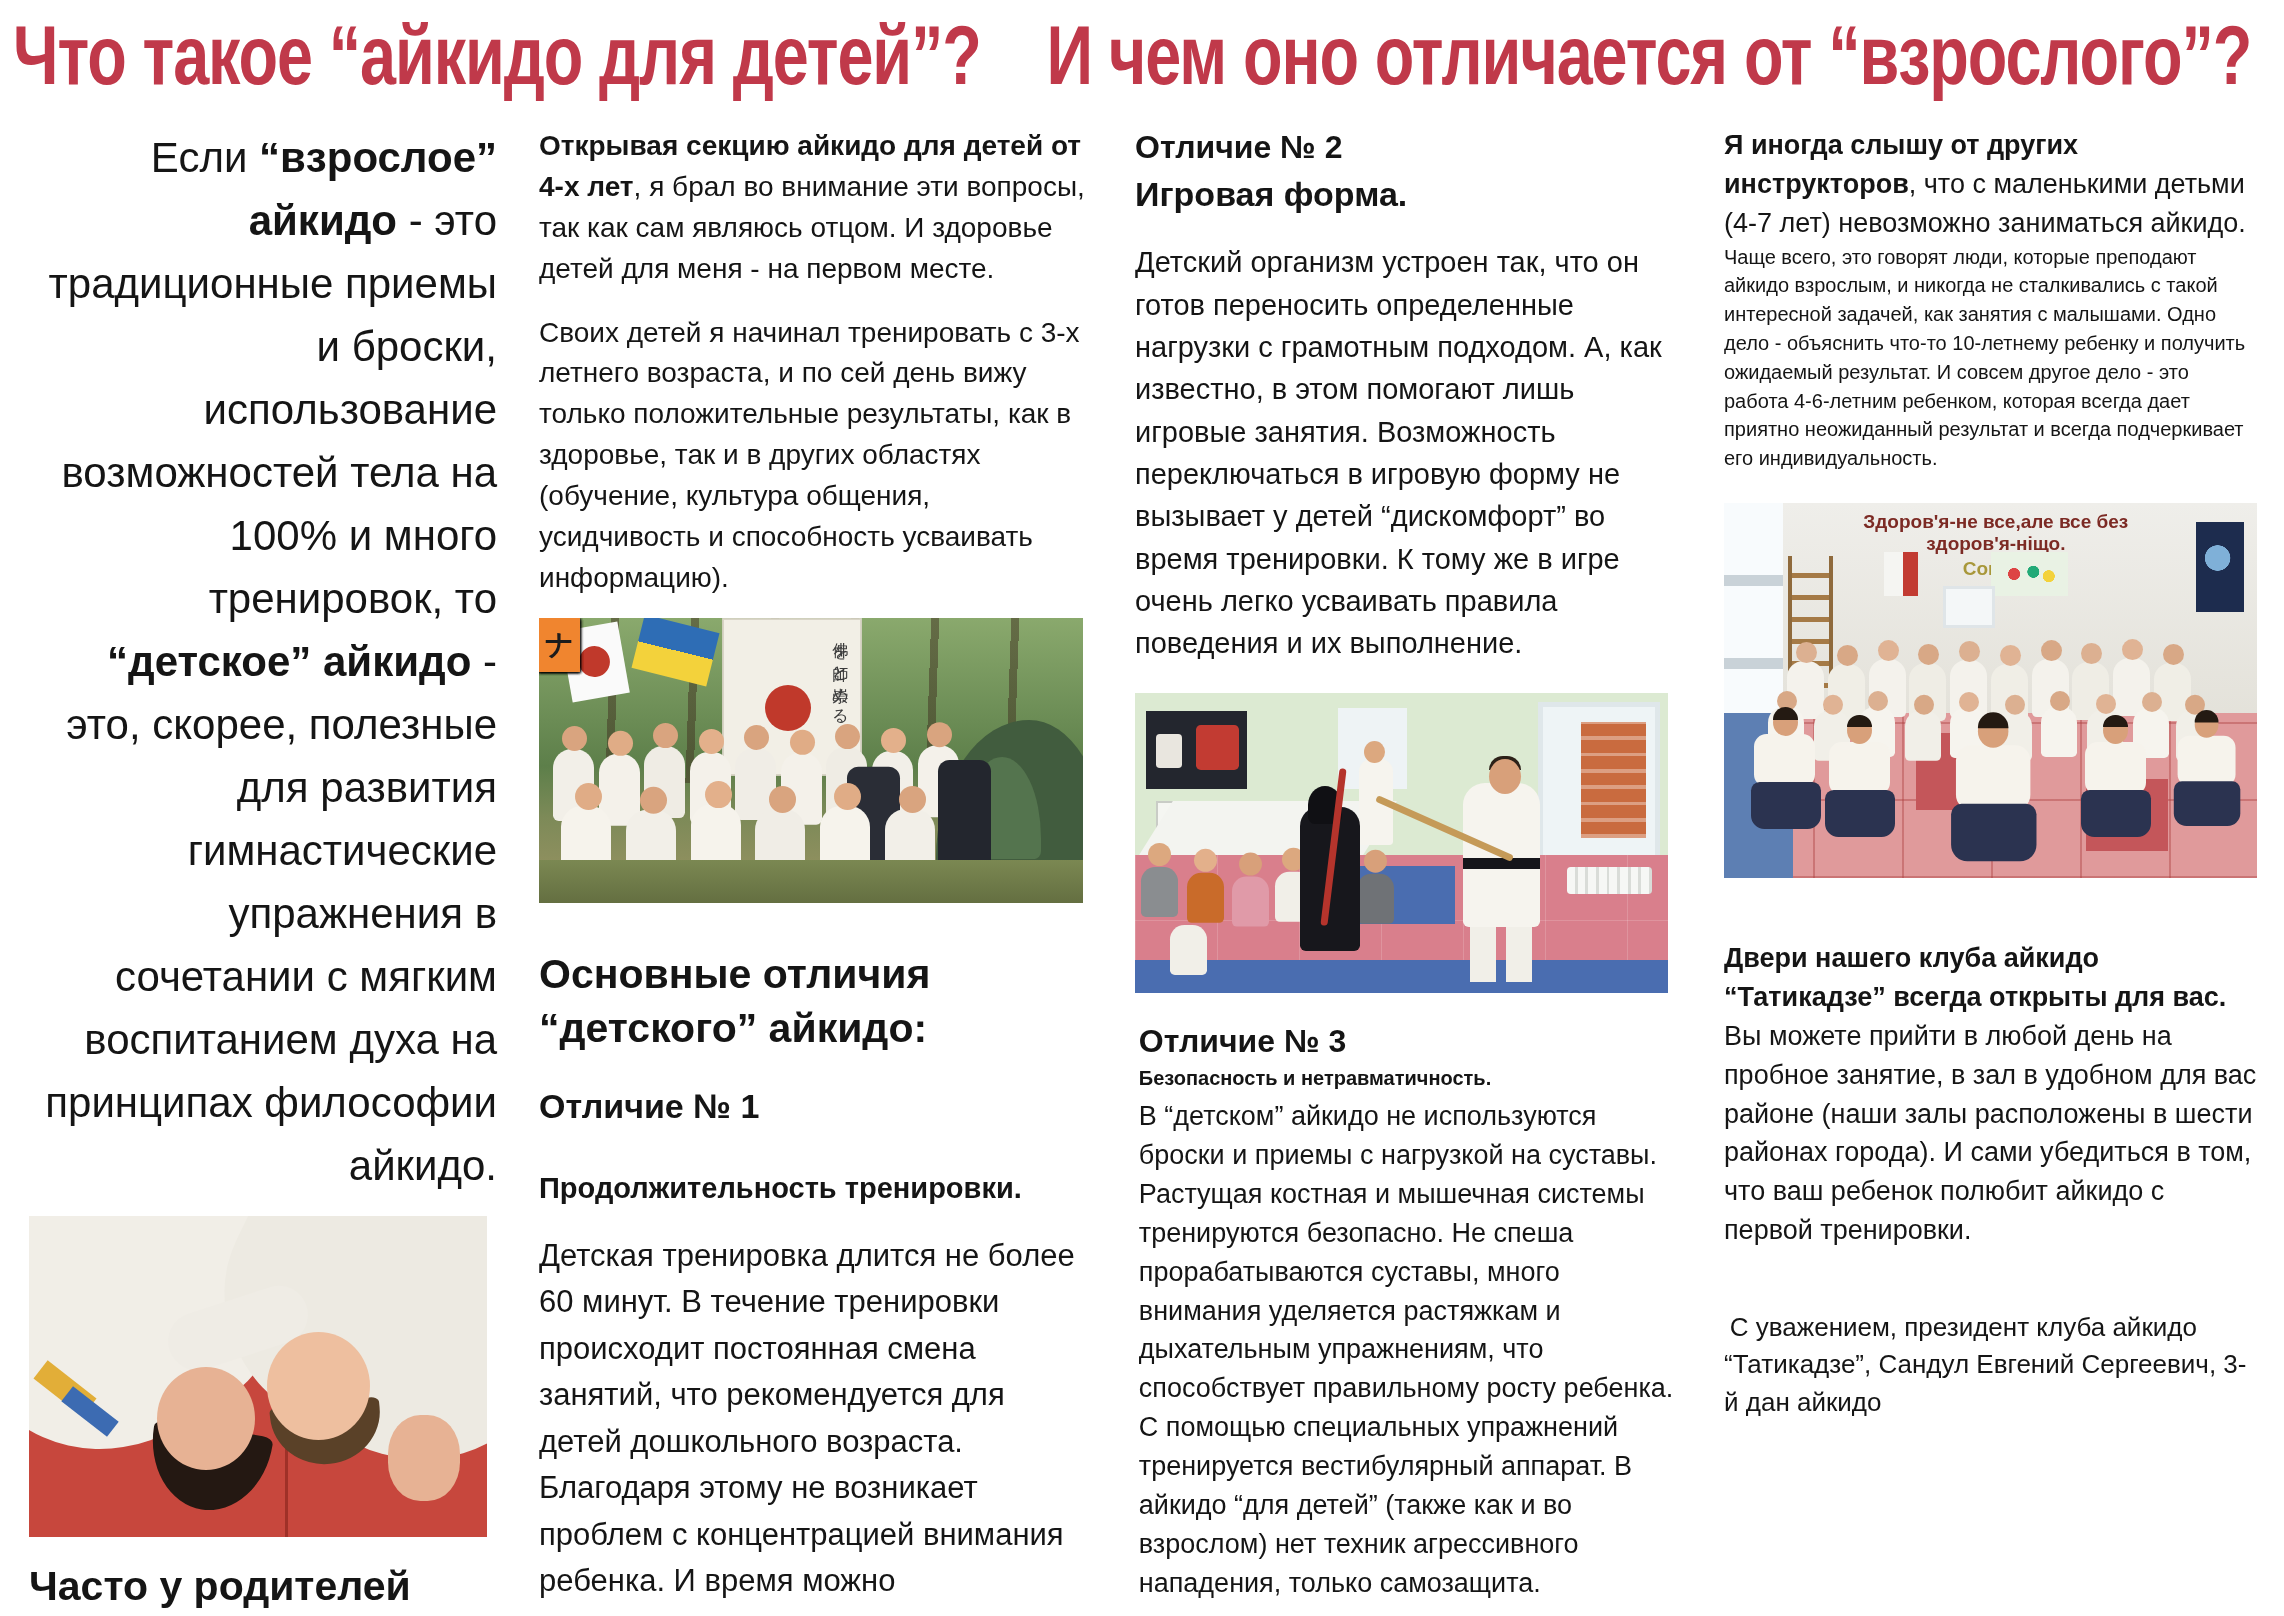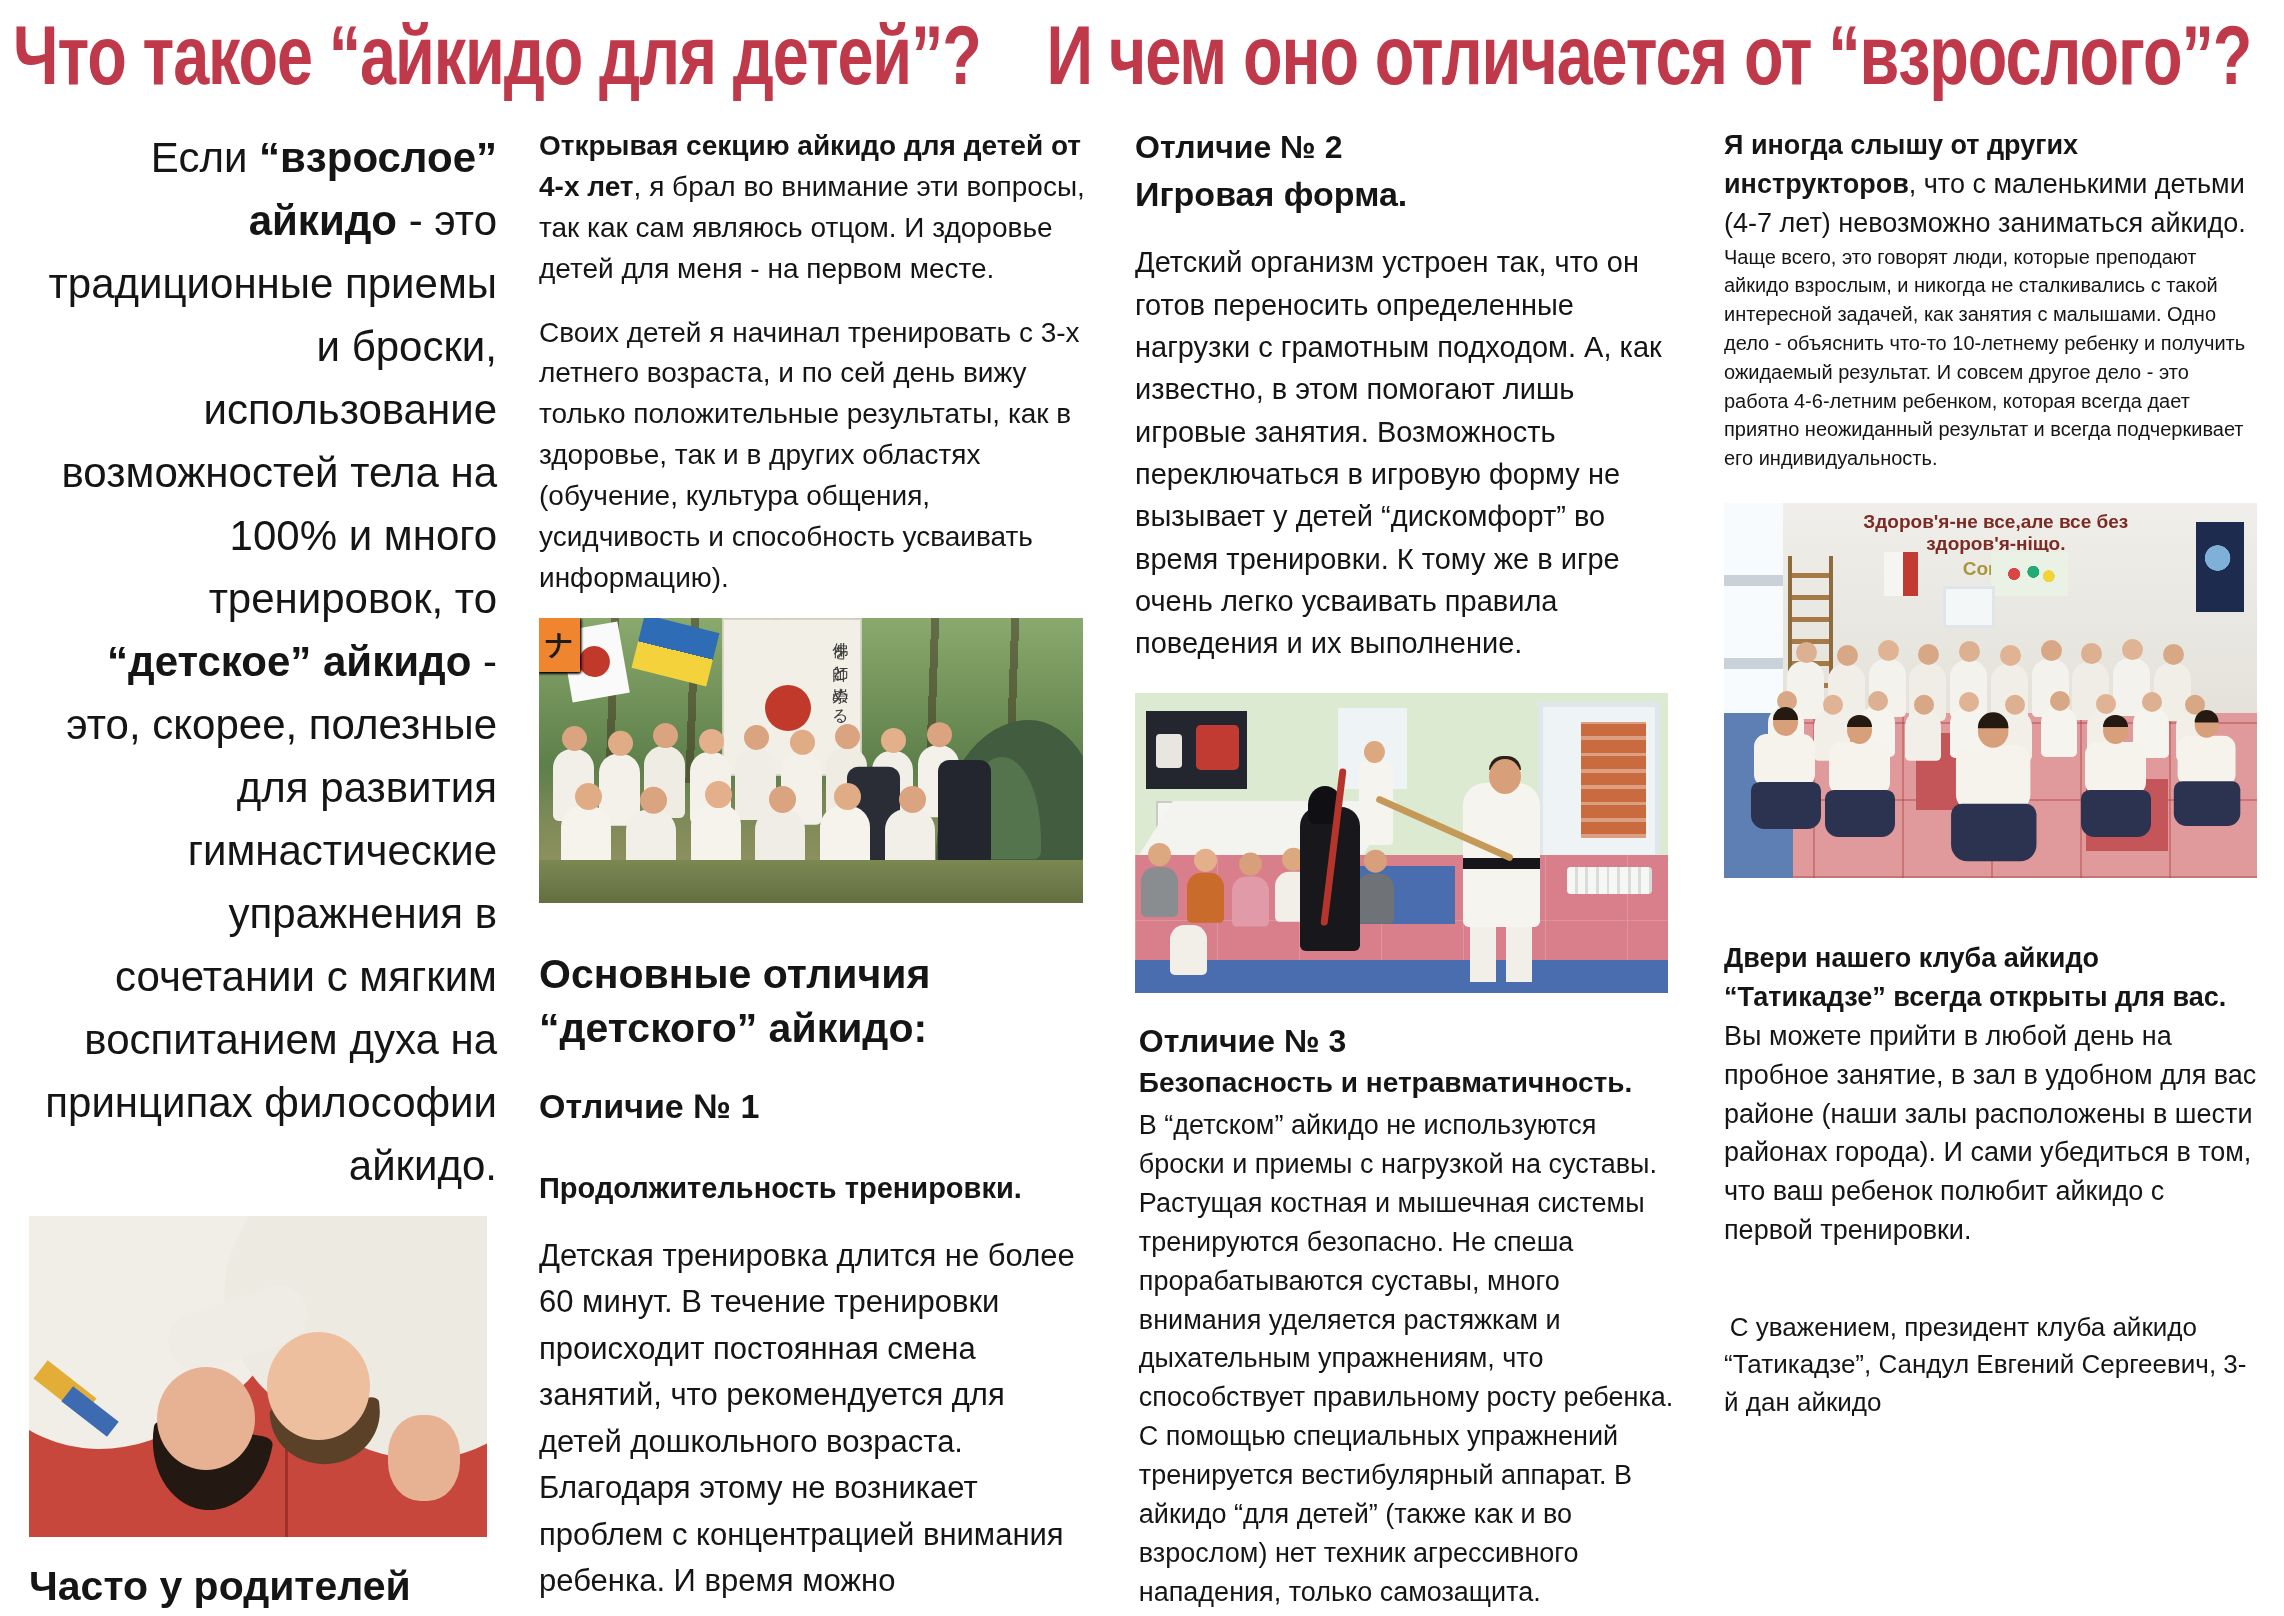--- a/index.html
+++ b/index.html
@@ -32,21 +32,21 @@
   .c2-heading{font-size:41px;line-height:1.33;font-weight:bold;margin:44px 0 0 0;}
   .c2-sub1{font-size:34px;font-weight:bold;margin:31px 0 0 0;}
   .c2-sub1b{font-size:29px;font-weight:bold;margin:46px 0 0 0;}
   .c2-p3{font-size:31px;line-height:1.5;margin-top:28px;}
 
   
   .c3-h2{font-size:32px;font-weight:bold;margin:2.9px 0 0 0;}
   .c3-h2b{font-size:34px;font-weight:bold;margin:9.6px 0 0 0;}
   .c3-p1{font-size:29px;line-height:1.46;margin-top:27px;}
   .c3-h3{font-size:32px;font-weight:bold;margin:30px 0 0 3.8px;}
-  .c3-h3b{font-size:28px;font-weight:bold;margin:7.7px 0 0 3.8px;}
+  .c3-h3b{font-size:20px;font-weight:bold;margin:7.7px 0 0 3.8px;}
   .c3-p2{font-size:27px;line-height:1.44;margin-top:6.7px;padding-left:3.8px;}
 
   
   .c4-p1{font-size:27px;line-height:1.44;}
   .c4-p2{font-size:20px;line-height:1.44;}
   .c4-p3{font-size:27px;line-height:1.44;margin-top:61px;}
   .c4-sig{font-size:26px;line-height:1.44;margin-top:59px;text-indent:5.8px;}
 
   
   .photo{position:relative;overflow:hidden;}

